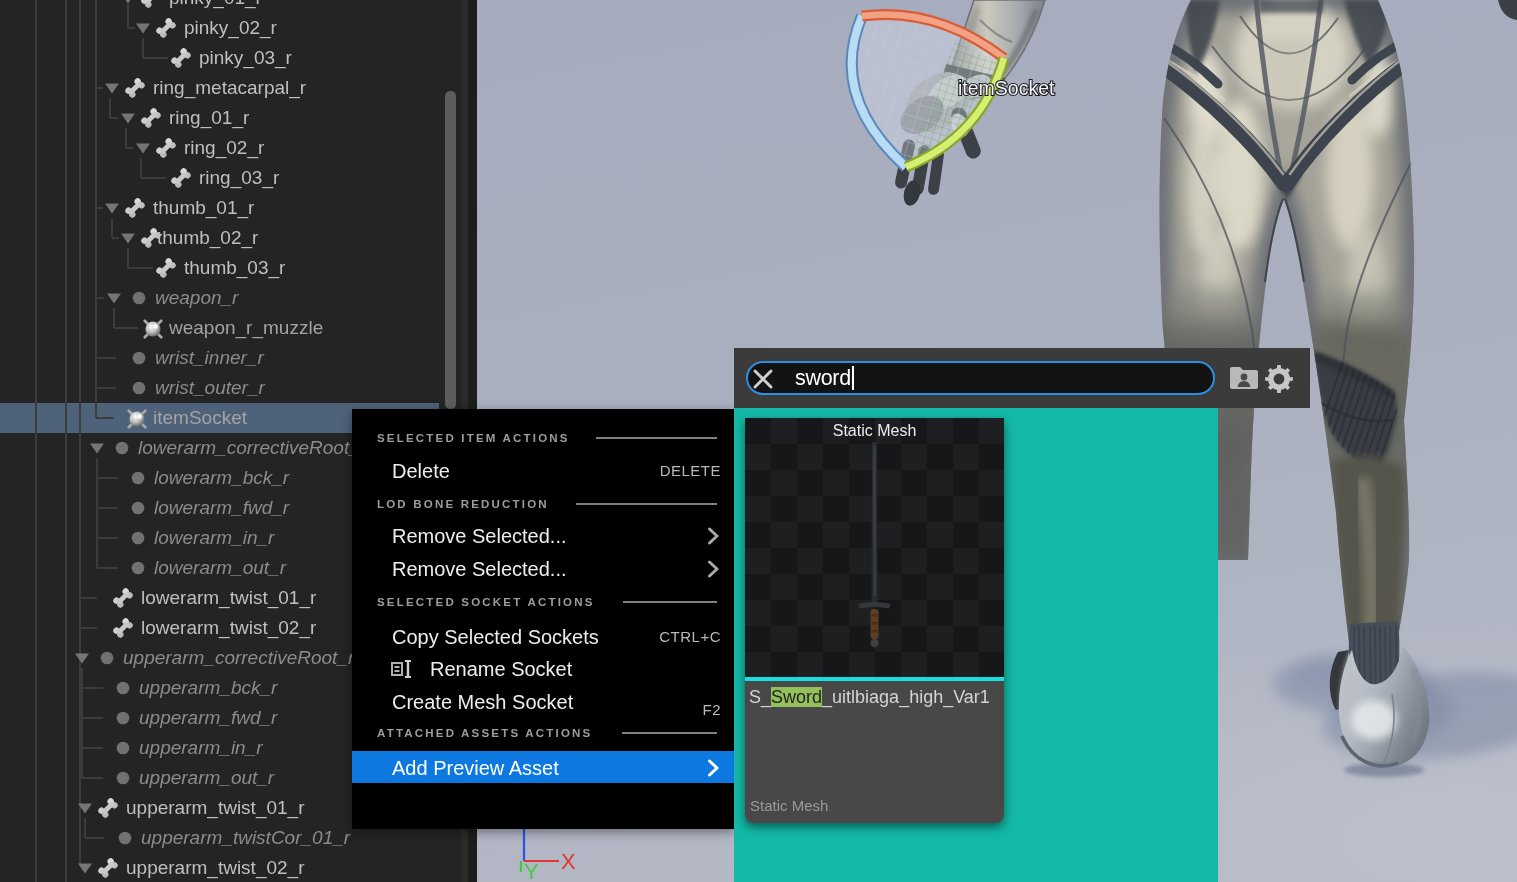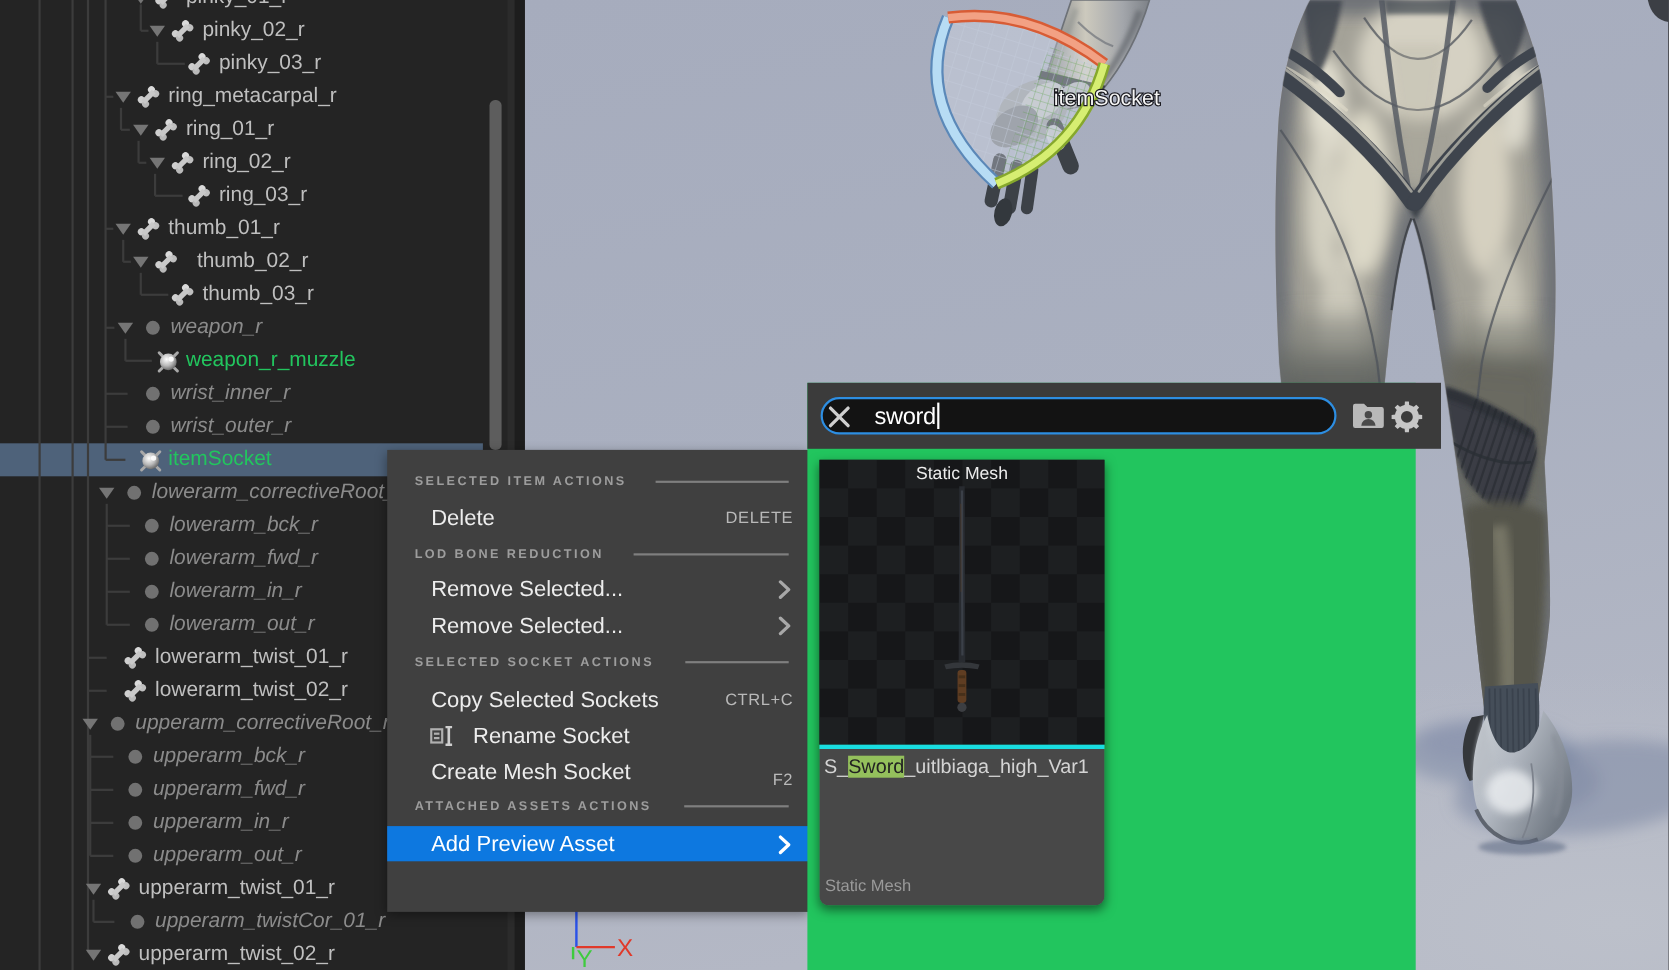--- a/index.html
+++ b/index.html
@@ -2,36 +2,36 @@
 <html><head><meta charset="utf-8">
 <style>
 html,body{margin:0;padding:0;width:1517px;height:882px;overflow:hidden;background:#242424;
  font-family:"Liberation Sans",sans-serif;}
 #stage{position:absolute;left:0;top:0;width:1517px;height:882px;overflow:hidden;}
 .abs{position:absolute;}
 
 #tree{position:absolute;left:0;top:0;width:461px;height:882px;background:#242424;overflow:hidden;}
 .trow{position:absolute;height:30px;line-height:30px;font-size:19px;color:#bfbfbf;white-space:nowrap;}
 .it{font-style:italic;color:#8b8b8b;}
-.sock{color:#22c55e;}
+.sock{color:#a3a3a3;}
 #selrow{position:absolute;left:0;top:403px;width:439px;height:30px;background:#4e627a;}
 #sbthumb{position:absolute;left:445px;top:91px;width:11px;height:318px;background:#5d5d5d;border-radius:5px;}
 #edge1{position:absolute;left:461px;top:0;width:7px;height:882px;background:#2b2b2b;}
 #edge2{position:absolute;left:468px;top:0;width:9px;height:882px;background:#1d1d1d;}
 
-#menu{position:absolute;left:352px;top:409px;width:383px;height:420px;background:#404040;box-shadow:0 3px 10px rgba(0,0,0,.4);}
+#menu{position:absolute;left:352px;top:409px;width:383px;height:420px;background:#000000;box-shadow:0 3px 10px rgba(0,0,0,.4);}
 .mh{position:absolute;left:25px;font-size:11.5px;font-weight:bold;letter-spacing:2.2px;color:#9d9d9d;height:14px;line-height:14px;}
 .mln{position:absolute;height:2px;background:#7f7f7f;}
 .mi{position:absolute;left:40px;font-size:20px;color:#ededed;height:30px;line-height:30px;}
 .msc{position:absolute;right:14px;font-size:15px;color:#b9b9b9;height:30px;line-height:30px;letter-spacing:.5px;}
 .mdis{color:#8f8f8f;}
 #bluerow{position:absolute;left:0;top:342px;width:383px;height:32px;background:#0d78e0;}
 .chev{position:absolute;left:355px;width:12px;height:20px;}
 
-#picker{position:absolute;left:734px;top:348px;width:553px;height:534px;background:#22c55e;}
+#picker{position:absolute;left:734px;top:348px;width:484px;height:534px;background:#14b8a6;}
 #ptop{position:absolute;left:0;top:0;width:576px;height:60px;background:#3b3b3b;}
 #sinput{position:absolute;left:12px;top:13px;width:465px;height:30px;background:#131313;border:2px solid #2d8ee2;border-radius:18px;}
 #stext{position:absolute;left:61px;top:13px;width:300px;height:34px;line-height:34px;font-size:21.5px;color:#fff;letter-spacing:-0.3px;}
 #caret{display:inline-block;width:2px;height:24px;background:#fff;vertical-align:-5px;margin-left:1px;}
 #tile{position:absolute;left:11px;top:70px;width:259px;height:405px;box-shadow:0 4px 10px rgba(0,0,0,.5);border-radius:0 0 8px 8px;}
 #thumb{position:absolute;left:0;top:0;width:259px;height:259px;background:#17181a;background-image:repeating-conic-gradient(#1d1f21 0% 25%,#161719 0% 50%);background-size:52px 52px;}
 #thname{position:absolute;left:0;top:4px;width:259px;text-align:center;font-size:16px;color:#ececec;}
 #tealbar{position:absolute;left:0;top:259px;width:259px;height:4px;background:#19dde0;}
 #tlabel{position:absolute;left:0;top:263px;width:259px;height:142px;background:#484848;border-radius:0 0 8px 8px;}
 #ttitle{position:absolute;left:4px;top:6px;font-size:18px;color:#d4d4d4;white-space:nowrap;}
@@ -346,21 +346,21 @@
     <use href="#boneic" x="0" y="0" transform="translate(108,868)"></use>
     </svg>
     <div class="trow" style="left:169px;top:-17px;">pinky_01_r</div>
     <div class="trow" style="left:184px;top:13px;">pinky_02_r</div>
     <div class="trow" style="left:199px;top:43px;">pinky_03_r</div>
     <div class="trow" style="left:153px;top:73px;">ring_metacarpal_r</div>
     <div class="trow" style="left:169px;top:103px;">ring_01_r</div>
     <div class="trow" style="left:184px;top:133px;">ring_02_r</div>
     <div class="trow" style="left:199px;top:163px;">ring_03_r</div>
     <div class="trow" style="left:153px;top:193px;">thumb_01_r</div>
-    <div class="trow" style="left:179px;top:223px;text-align:center;">thumb_02_r</div>
+    <div class="trow" style="left:157px;top:223px;text-align:center;">thumb_02_r</div>
     <div class="trow" style="left:184px;top:253px;">thumb_03_r</div>
     <div class="trow it" style="left:155px;top:283px;">weapon_r</div>
     <div class="trow sock" style="left:169px;top:313px;">weapon_r_muzzle</div>
     <div class="trow it" style="left:155px;top:343px;">wrist_inner_r</div>
     <div class="trow it" style="left:155px;top:373px;">wrist_outer_r</div>
     <div class="trow sock" style="left:153px;top:403px;">itemSocket</div>
     <div class="trow it" style="left:138px;top:433px;">lowerarm_correctiveRoot_r</div>
     <div class="trow it" style="left:154px;top:463px;">lowerarm_bck_r</div>
     <div class="trow it" style="left:154px;top:493px;">lowerarm_fwd_r</div>
     <div class="trow it" style="left:154px;top:523px;">lowerarm_in_r</div>

